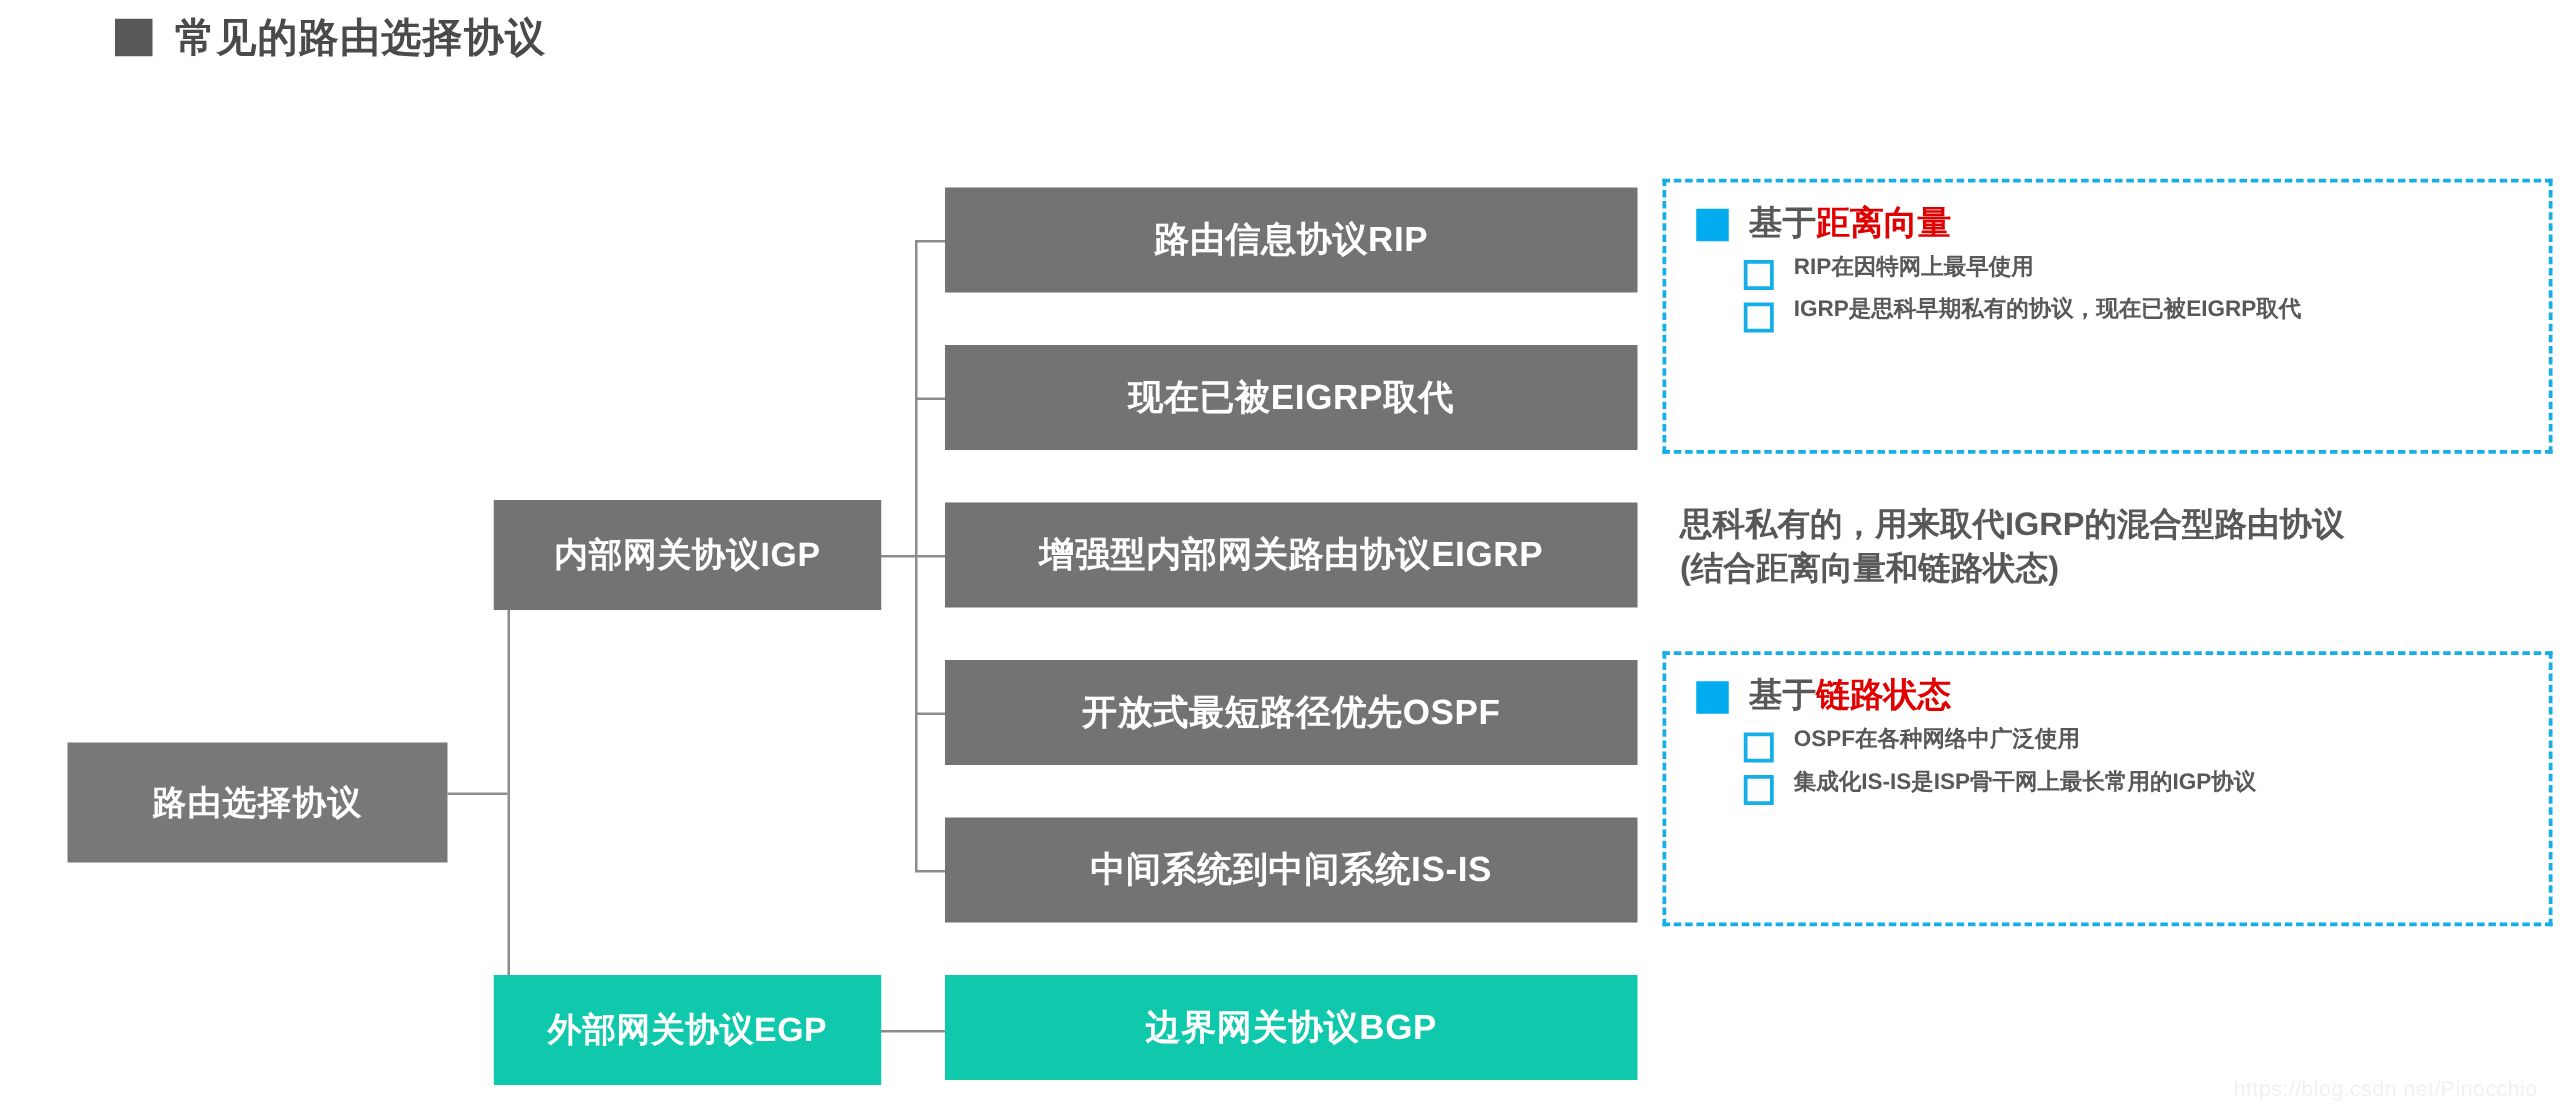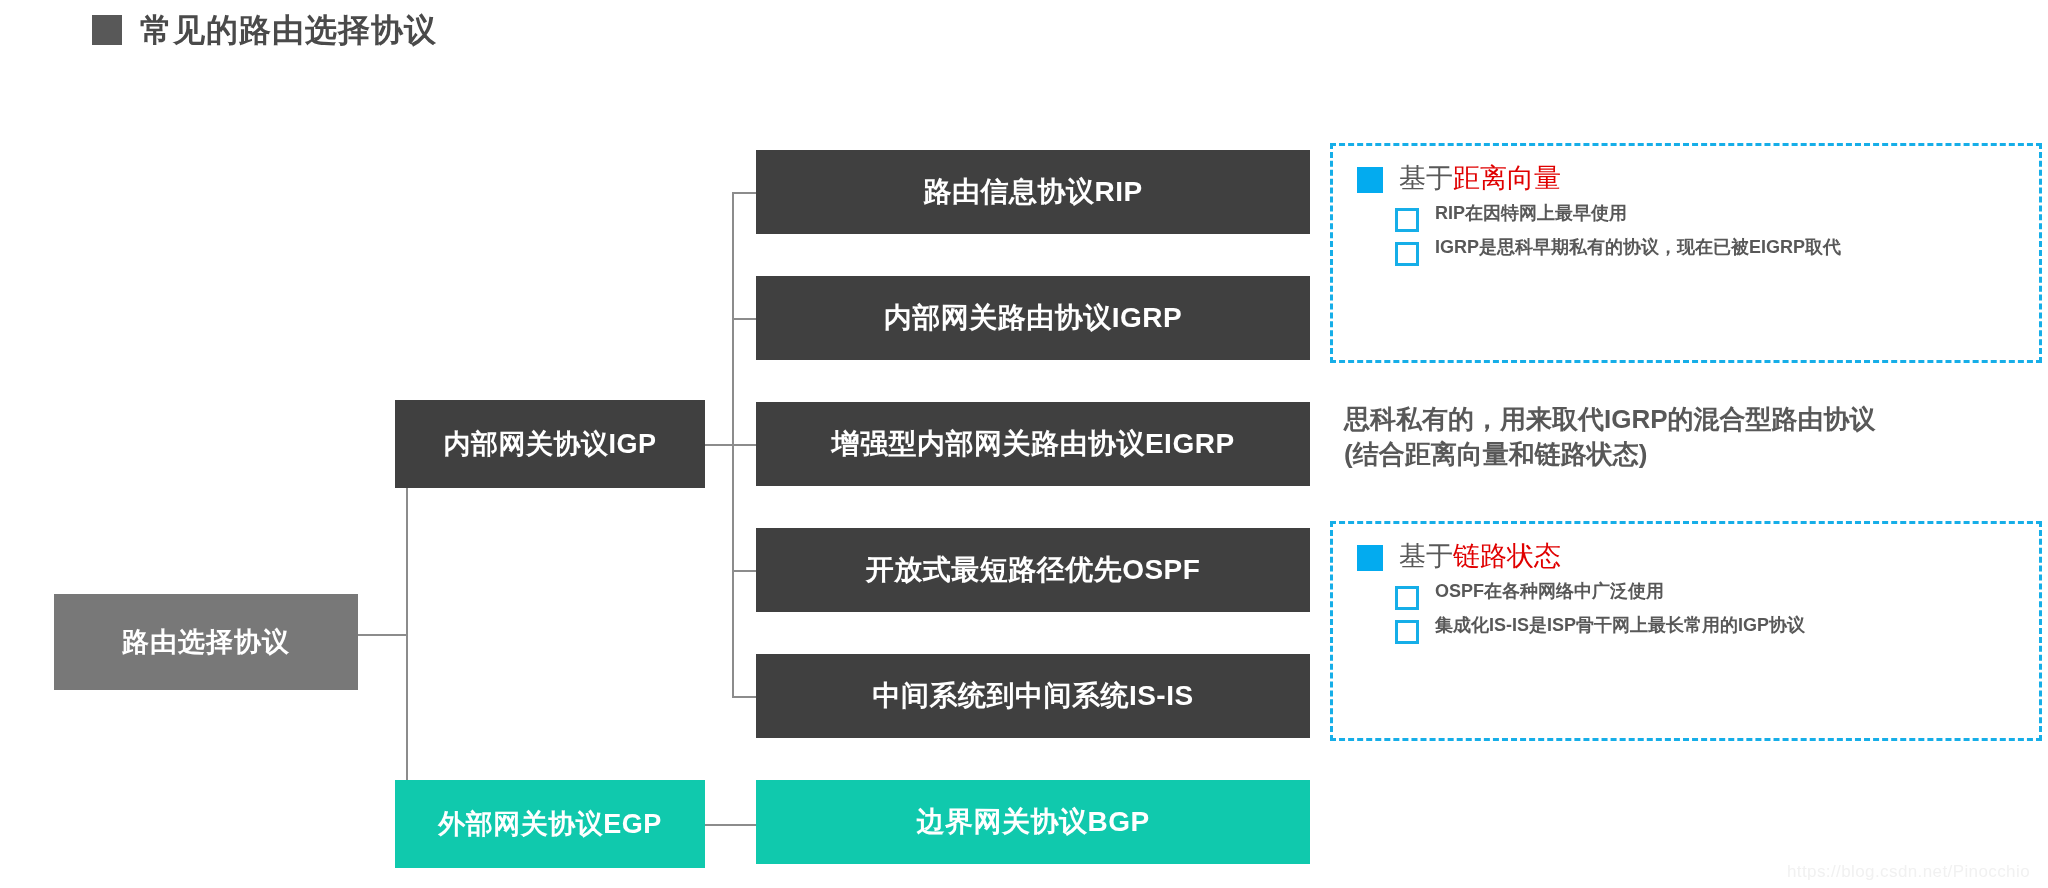--- a/index.html
+++ b/index.html
@@ -55,21 +55,21 @@
     text-align: center;
     white-space: nowrap;
     box-sizing: border-box;
   }
   .node-root {
     background: #787878;
     font-size: 27px;
     letter-spacing: 1px;
   }
   .node-blue {
-    background: #404040;
+    background: #737373;
     font-size: 27px;
     letter-spacing: 0.5px;
   }
   .node-green {
     background: #10C9AD;
     font-size: 27px;
     letter-spacing: 0.5px;
   }
   .node-leaf {
     font-size: 28px;
@@ -108,21 +108,21 @@
   }
   .panel-head-bullet {
     width: 26px;
     height: 26px;
     background: #03ABEF;
     flex: 0 0 auto;
     margin-top: 5px;
   }
   .panel-head-text {
     font-size: 27px;
-    font-weight: normal;
+    font-weight: bold;
     color: #585858;
     line-height: 1.25;
     white-space: nowrap;
   }
   .panel-head-text .hl {
     color: #E00000;
   }
   .panel-items {
     margin: 0;
     padding: 0;
@@ -210,21 +210,21 @@
 
   <div class="node node-green" style="left:395px; top:780px; width:310px; height:88px;">
     <span>外部网关协议EGP</span>
   </div>
 
   <div class="node node-blue node-leaf" style="left:756px; top:150px; width:554px; height:84px;">
     <span>路由信息协议RIP</span>
   </div>
 
   <div class="node node-blue node-leaf" style="left:756px; top:276px; width:554px; height:84px;">
-    <span>内部网关路由协议IGRP</span>
+    <span>现在已被EIGRP取代</span>
   </div>
 
   <div class="node node-blue node-leaf" style="left:756px; top:402px; width:554px; height:84px;">
     <span>增强型内部网关路由协议EIGRP</span>
   </div>
 
   <div class="node node-blue node-leaf" style="left:756px; top:528px; width:554px; height:84px;">
     <span>开放式最短路径优先OSPF</span>
   </div>
 

